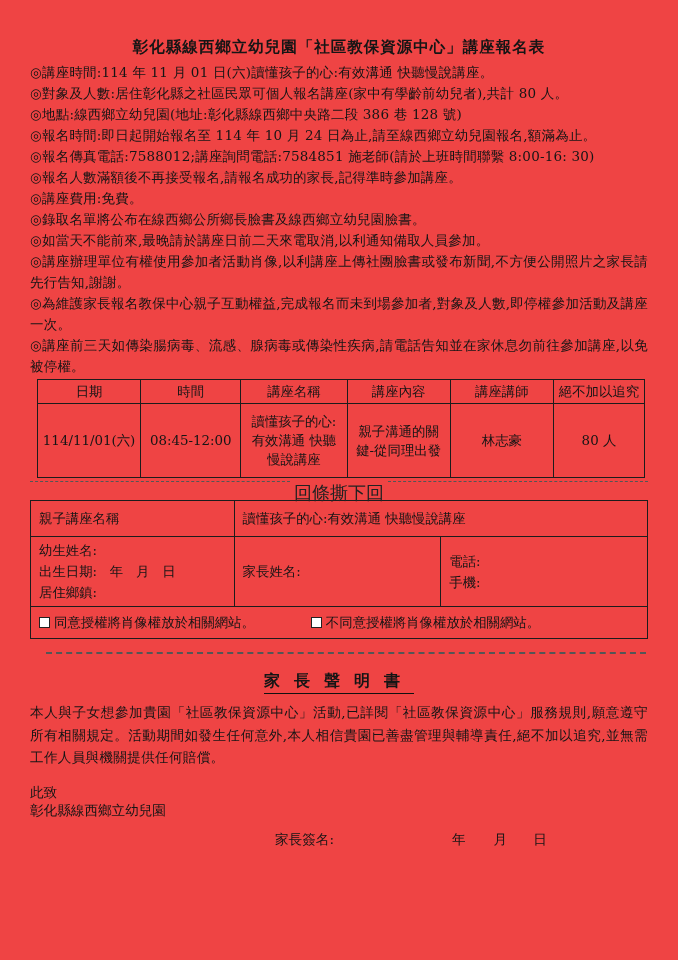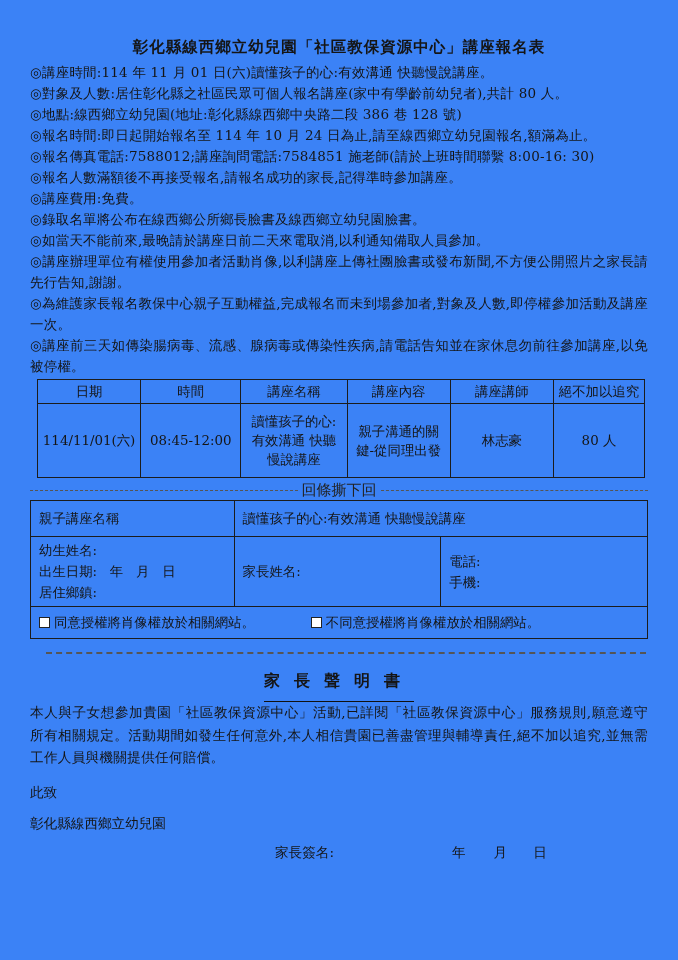--- a/index.html
+++ b/index.html
@@ -4,21 +4,21 @@
 <style>
   * { margin:0; padding:0; box-sizing:border-box; }
   html,body { background:#ffffff; }
   body {
     width:678px; height:960px;
     font-family:"DejaVu Serif","Liberation Serif",serif;
     color:#151515;
     position:relative;
     overflow:hidden;
   }
-  .page { width:678px; height:960px; padding:36px 30px 0 30px; background:#3b82f6; }
+  .page { width:678px; height:960px; padding:36px 30px 0 30px; background:#ef4444; }
 
   .doc-title {
     text-align:center; font-size:15.5px; font-weight:bold; letter-spacing:1px;
     line-height:22px;
   }
 
   .notices { margin-top:4px; }
   .notices p {
     font-size:13.5px; line-height:21px; text-align:justify;
     letter-spacing:0.2px;
@@ -36,22 +36,22 @@
   table.schedule th { height:24px; }
   table.schedule td { height:74px; }
   .col-date  { width:17%; }
   .col-time  { width:16.5%; }
   .col-name  { width:17.5%; }
   .col-cont  { width:17%; }
   .col-lect  { width:17%; }
   .col-quota { width:15%; }
 
   .cutline {
-    display:flex; align-items:center; height:18px; margin-top:3px;
-    font-size:15px; color:#222;
+    display:flex; height:18px; margin-top:3px;
+    font-size:18px; color:#222;
   }
   .cutline .dash { flex:1; border-top:1.8px dashed #555; height:0; }
   .cutline .cut-label { padding:0 4px; white-space:nowrap; }
 
   table.reply {
     border-collapse:collapse; table-layout:fixed;
     width:618px; margin-top:1px;
   }
   table.reply td {
     border:1.7px solid #1c1c1c; font-size:13.4px;
@@ -74,28 +74,28 @@
     background:#fff;
   }
 
   .sep-dashed {
     border-top:2px dashed #555; height:0;
     margin:13px 2px 0 16px;
   }
 
   .decl-title { text-align:center; margin-top:17px; font-size:16px; font-weight:bold; }
   .decl-title span {
-    letter-spacing:14px; border-bottom:1.6px solid #111; padding-bottom:11px;
+    letter-spacing:14px; border-bottom:1.6px solid #111; padding-bottom:3px;
   }
   .decl-body {
     margin-top:9px; font-size:13.6px; line-height:22.5px; text-align:justify;
     letter-spacing:0.3px;
   }
   .salutation { margin-top:15px; font-size:13.6px; }
-  .addressee  { margin-top:13px; font-size:13.6px; }
+  .addressee  { font-size:13.6px; }
 
   .signature-row {
     margin-top:11px; font-size:13.6px; display:flex; align-items:baseline;
     padding-left:245px;
   }
   .sig-label { white-space:nowrap; }
   .sig-date  { white-space:nowrap; }
   .sig-date.year  { margin-left:118px; }
   .sig-date.month { margin-left:28px; }
   .sig-date.day   { margin-left:26px; }

